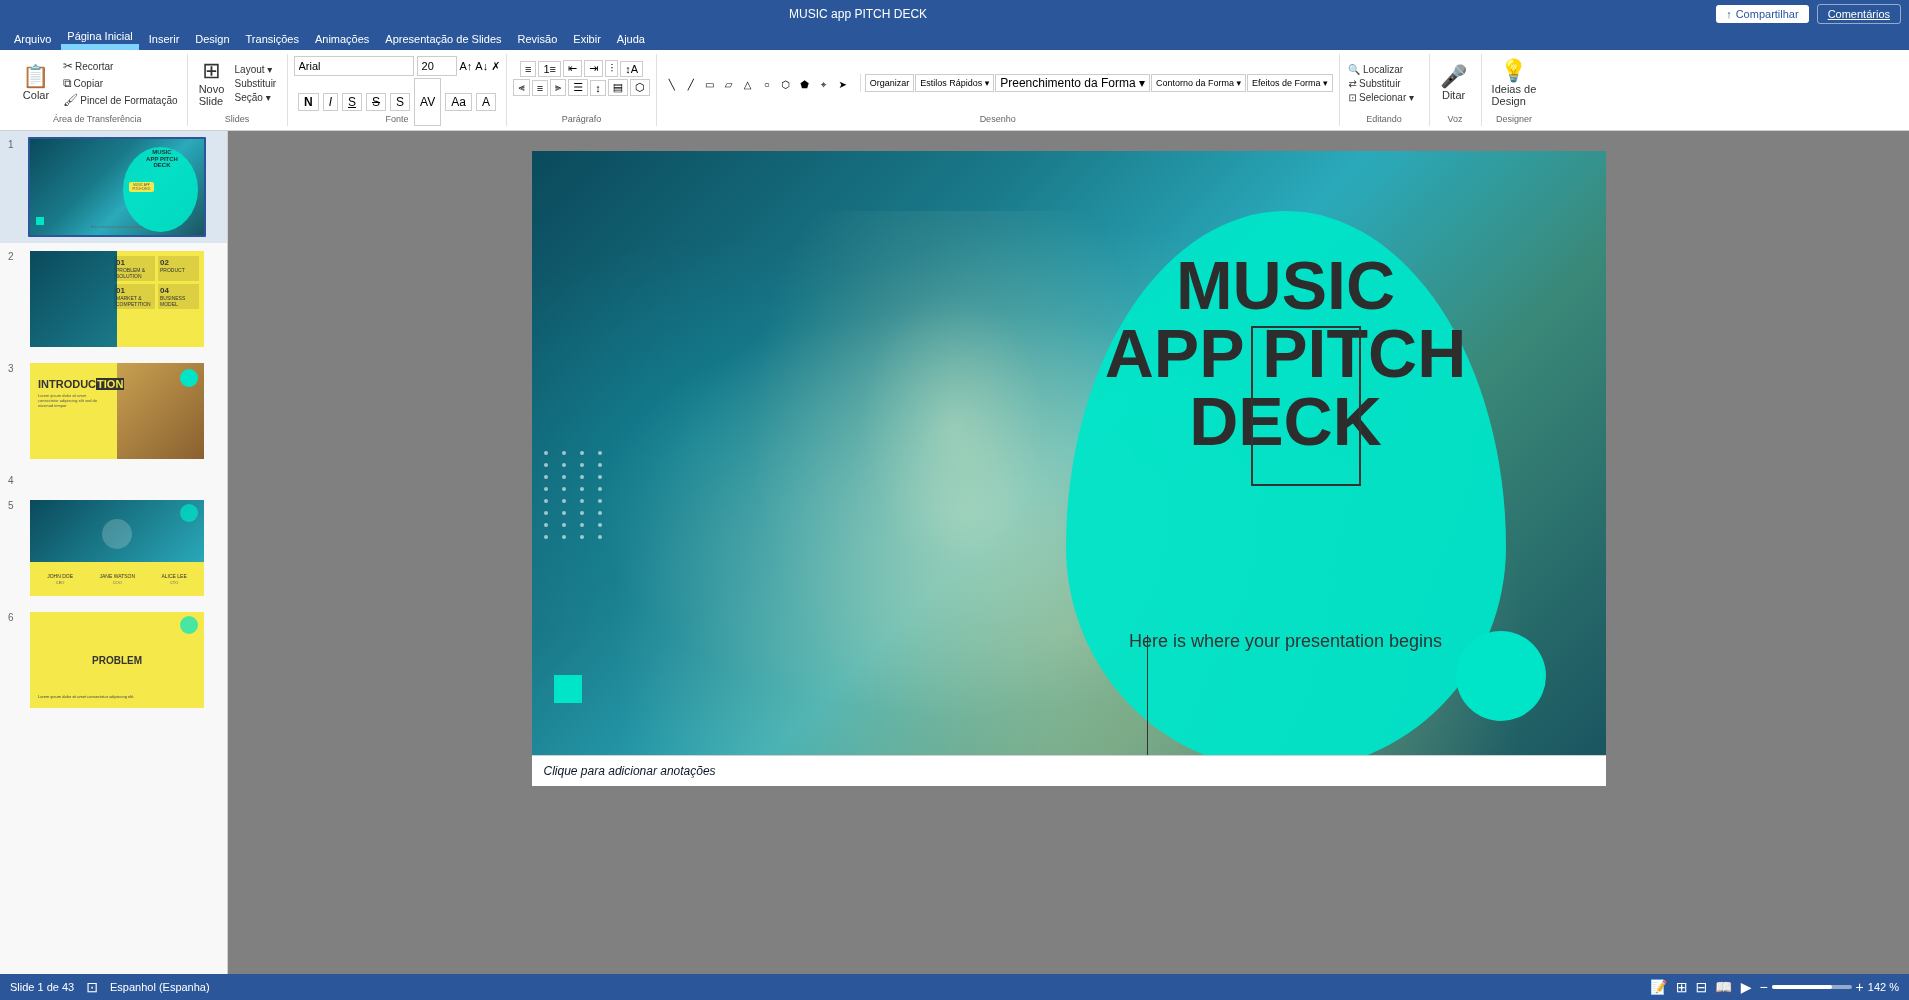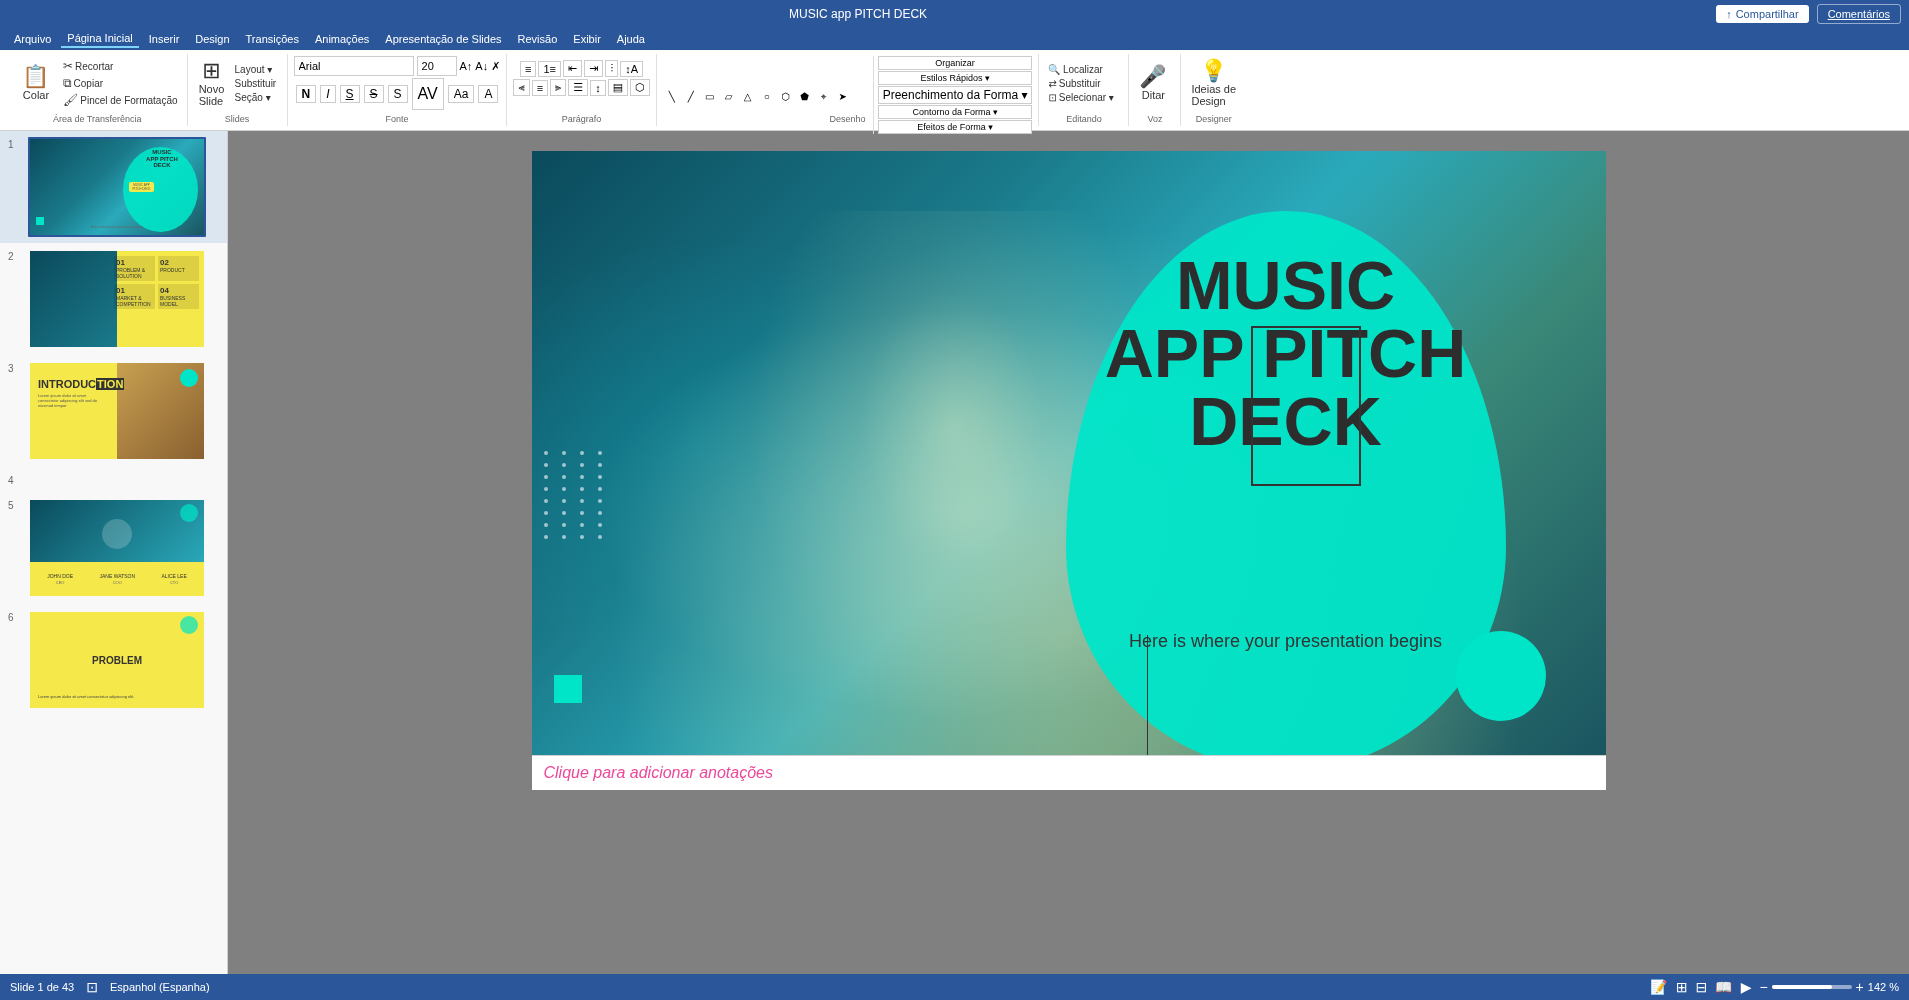--- a/index.html
+++ b/index.html
@@ -1,21 +1,21 @@
 <!DOCTYPE html>
 <html><head>
   <meta charset="utf-8">
   <style>
     * { margin: 0; padding: 0; box-sizing: border-box; }
     body { width: 1909px; height: 1000px; overflow: hidden; font-family: 'Segoe UI', Arial, sans-serif; background: #f0f0f0; display: flex; flex-direction: column; }
 
     
     .menu-bar { height: 22px; background: #2b579a; display: flex; align-items: center; padding: 0 8px; gap: 4px; }
     .menu-bar span { color: white; font-size: 11px; padding: 2px 6px; cursor: pointer; }
-    .menu-bar .active { border-bottom: 2px solid #7dd3fc; }
+    .menu-bar .active { border-bottom: 6px solid #7dd3fc; }
 
     
     .ribbon { background: #ffffff; border-bottom: 1px solid #d0d0d0; }
     .ribbon-content { display: flex; padding: 4px 8px; gap: 0; align-items: stretch; height: 80px; }
     .ribbon-group { display: flex; flex-direction: column; border-right: 1px solid #e0e0e0; padding: 2px 6px; min-width: fit-content; position: relative; }
     .ribbon-group-label { font-size: 9px; color: #666; text-align: center; position: absolute; bottom: 2px; left: 0; right: 0; }
     .ribbon-group-content { display: flex; gap: 2px; align-items: center; flex: 1; padding-bottom: 14px; }
     .ribbon-btn { display: flex; flex-direction: column; align-items: center; padding: 2px 4px; cursor: pointer; border-radius: 2px; font-size: 9px; color: #333; min-width: 36px; }
     .ribbon-btn .icon-large { font-size: 22px; line-height: 1; }
     .ribbon-btn-label { font-size: 11px; margin-top: 1px; }
@@ -56,21 +56,21 @@
     .smoke-overlay2 { position: absolute; inset: 0; background: radial-gradient(ellipse at 40% 60%, rgba(255,255,220,0.3) 0%, transparent 40%); }
     .teal-blob { position: absolute; top: 60px; right: 100px; width: 440px; height: 560px; background: #00e5c8; border-radius: 50% 50% 50% 50% / 60% 60% 40% 40%; opacity: 0.95; }
     .teal-blob-small { position: absolute; top: 480px; right: 60px; width: 90px; height: 90px; background: #00e5c8; border-radius: 50%; }
     .slide-title { position: absolute; top: 100px; right: 110px; width: 420px; text-align: center; font-size: 68px; font-weight: 900; color: #2d2d2d; line-height: 1.0; font-family: Arial, sans-serif; }
     .slide-subtitle { position: absolute; top: 480px; right: 110px; width: 420px; text-align: center; font-size: 18px; color: #333; font-family: Arial, sans-serif; }
     .dotted-pattern { position: absolute; left: 12px; top: 300px; display: grid; grid-template-columns: repeat(4, 10px); gap: 8px; }
     .dot { width: 4px; height: 4px; background: rgba(255,255,255,0.6); border-radius: 50%; }
     .rect-outline { position: absolute; top: 175px; right: 245px; width: 110px; height: 160px; border: 2px solid #333; background: transparent; }
     .teal-square { position: absolute; bottom: 52px; left: 22px; width: 28px; height: 28px; background: #00e5c8; }
     .vertical-line { position: absolute; bottom: 0; left: 615px; width: 1px; height: 120px; background: #333; }
-    .notes-area { width: 1074px; background: white; border-top: 1px solid #d0d0d0; padding: 8px 12px; font-size: 16px; color: #ec4899; font-style: italic; margin-top: 0; }
+    .notes-area { width: 1074px; background: white; border-top: 1px solid #d0d0d0; padding: 8px 12px; font-size: 12px; color: #0f172a; font-style: italic; margin-top: 0; }
 
     
     .thumb-1-bg { background: linear-gradient(135deg, #0a4a5c 0%, #1a7a8a 40%, #2aaabb 60%, #1a5560 100%); width: 100%; height: 100%; position: relative; overflow: hidden; }
     .thumb-title { position: absolute; top: 10px; right: 12px; font-size: 7px; font-weight: 900; color: #2d2d2d; text-align: center; width: 60px; line-height: 1.1; z-index: 2; }
 
     .thumb-2-bg { background: #f5e84a; width: 100%; height: 100%; position: relative; overflow: hidden; display: flex; }
     .thumb-2-left { width: 50%; background: linear-gradient(135deg, #0a4a5c, #1a7a8a); }
     .thumb-2-content { position: absolute; top: 5px; right: 5px; display: grid; grid-template-columns: 1fr 1fr; gap: 3px; width: 85px; }
     .thumb-2-item { background: rgba(0,0,0,0.1); padding: 2px; }
     .thumb-2-num { font-size: 8px; font-weight: 900; color: #333; }
@@ -187,21 +187,21 @@
           <span style="font-size:11px; cursor:pointer">A↑</span>
           <span style="font-size:11px; cursor:pointer">A↓</span>
           <span style="font-size:11px; cursor:pointer">✗</span>
         </div>
         <div style="display:flex; gap:4px; align-items:center">
           <button style="font-weight:bold; font-size:12px; border:1px solid #ccc; background:white; padding:1px 5px; cursor:pointer">N</button>
           <button style="font-style:italic; font-size:12px; border:1px solid #ccc; background:white; padding:1px 5px; cursor:pointer">I</button>
           <button style="text-decoration:underline; font-size:12px; border:1px solid #ccc; background:white; padding:1px 5px; cursor:pointer">S</button>
           <button style="text-decoration:line-through; font-size:12px; border:1px solid #ccc; background:white; padding:1px 5px; cursor:pointer">S</button>
           <button style="font-size:12px; border:1px solid #ccc; background:white; padding:1px 5px; cursor:pointer">S</button>
-          <button style="font-size:16px; border:1px solid #ccc; background:white; padding:6px 5px; cursor:pointer">AV</button>
+          <button style="font-size:12px; border:1px solid #ccc; background:white; padding:16px 5px; cursor:pointer">AV</button>
           <button style="font-size:12px; border:1px solid #ccc; background:white; padding:1px 5px; cursor:pointer">Aa</button>
           <button style="font-size:12px; border:1px solid #ccc; background:white; padding:1px 5px; cursor:pointer" title="Font Color">A</button>
         </div>
       </div>
       <span class="ribbon-group-label">Fonte</span>
     </div>
 
     <div class="ribbon-group" style="min-width:120px">
       <div class="ribbon-group-content" style="flex-direction:column; gap:2px">
         <div style="display:flex; gap:2px; align-items:center; padding-top:4px">
@@ -233,21 +233,21 @@
           <span style="font-size:10px; text-align:center; cursor:pointer;">╱</span>
           <span style="font-size:10px; text-align:center; cursor:pointer;">▭</span>
           <span style="font-size:10px; text-align:center; cursor:pointer;">▱</span>
           <span style="font-size:10px; text-align:center; cursor:pointer;">△</span>
           <span style="font-size:10px; text-align:center; cursor:pointer;">○</span>
           <span style="font-size:10px; text-align:center; cursor:pointer;">⬡</span>
           <span style="font-size:10px; text-align:center; cursor:pointer;">⬟</span>
           <span style="font-size:10px; text-align:center; cursor:pointer;">⌖</span>
           <span style="font-size:10px; text-align:center; cursor:pointer;">➤</span>
         </div>
-        <div style="display:flex; flex-direction:column; gap:1px; border-left:1px solid #ddd; padding-left:4px; margin-left:19px">
+        <div style="display:flex; flex-direction:row; gap:1px; border-left:1px solid #ddd; padding-left:4px; margin-left:6px">
           <button style="font-size:9px; border:1px solid #ccc; background:white; padding:1px 4px; cursor:pointer">Organizar</button>
           <button style="font-size:9px; border:1px solid #ccc; background:white; padding:1px 4px; cursor:pointer">Estilos Rápidos ▾</button>
           <button style="font-size:12px; border:1px solid #ccc; background:white; padding:1px 4px; cursor:pointer">Preenchimento da Forma ▾</button>
           <button style="font-size:9px; border:1px solid #ccc; background:white; padding:1px 4px; cursor:pointer">Contorno da Forma ▾</button>
           <button style="font-size:9px; border:1px solid #ccc; background:white; padding:1px 4px; cursor:pointer">Efeitos de Forma ▾</button>
         </div>
       </div>
       <span class="ribbon-group-label">Desenho</span>
     </div>
 

